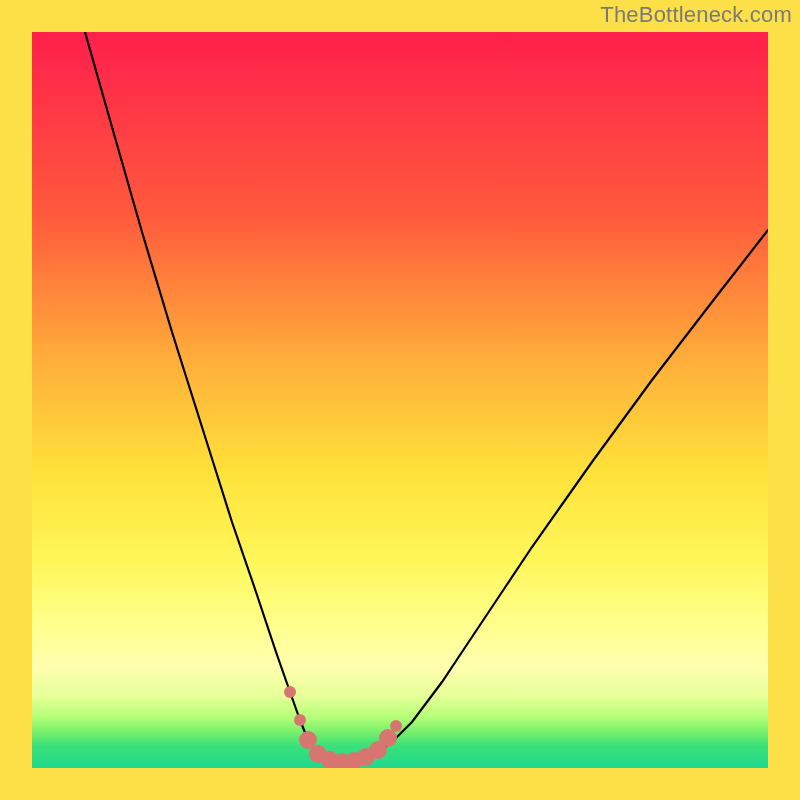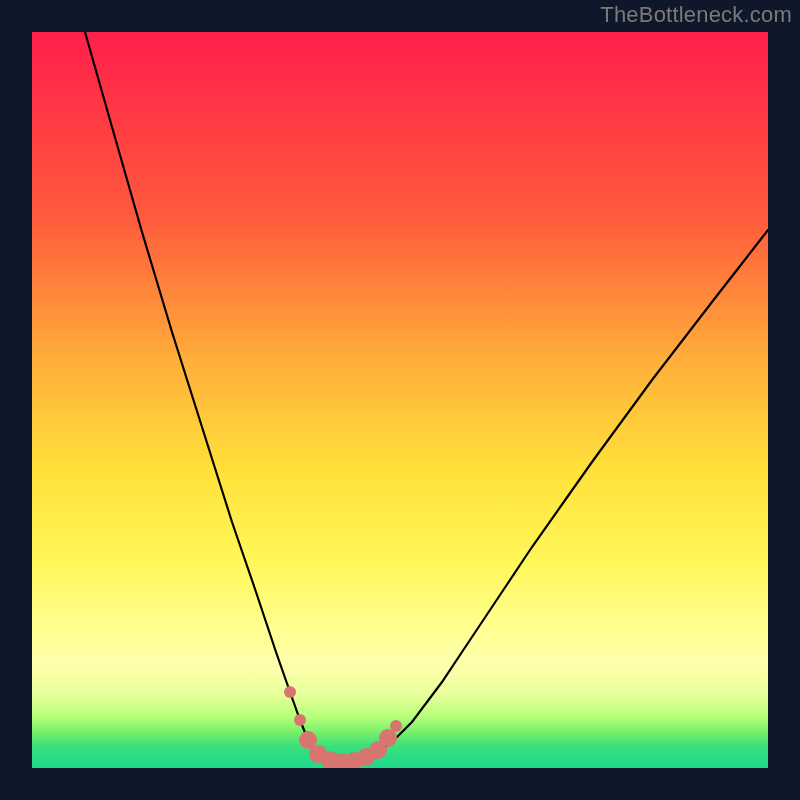--- a/index.html
+++ b/index.html
@@ -10,21 +10,21 @@
     background: #000;
     overflow: hidden;
     font-family: Arial, Helvetica, sans-serif;
   }
   .frame {
     position: absolute;
     left: 0;
     top: 0;
     width: 800px;
     height: 800px;
-    background: #0f172a;
+    background: #fde047;
   }
   .plot {
     position: absolute;
     left: 32px;
     top: 32px;
     width: 736px;
     height: 736px;
     background: linear-gradient(
       to bottom,
       #ff1f4b 0%,

